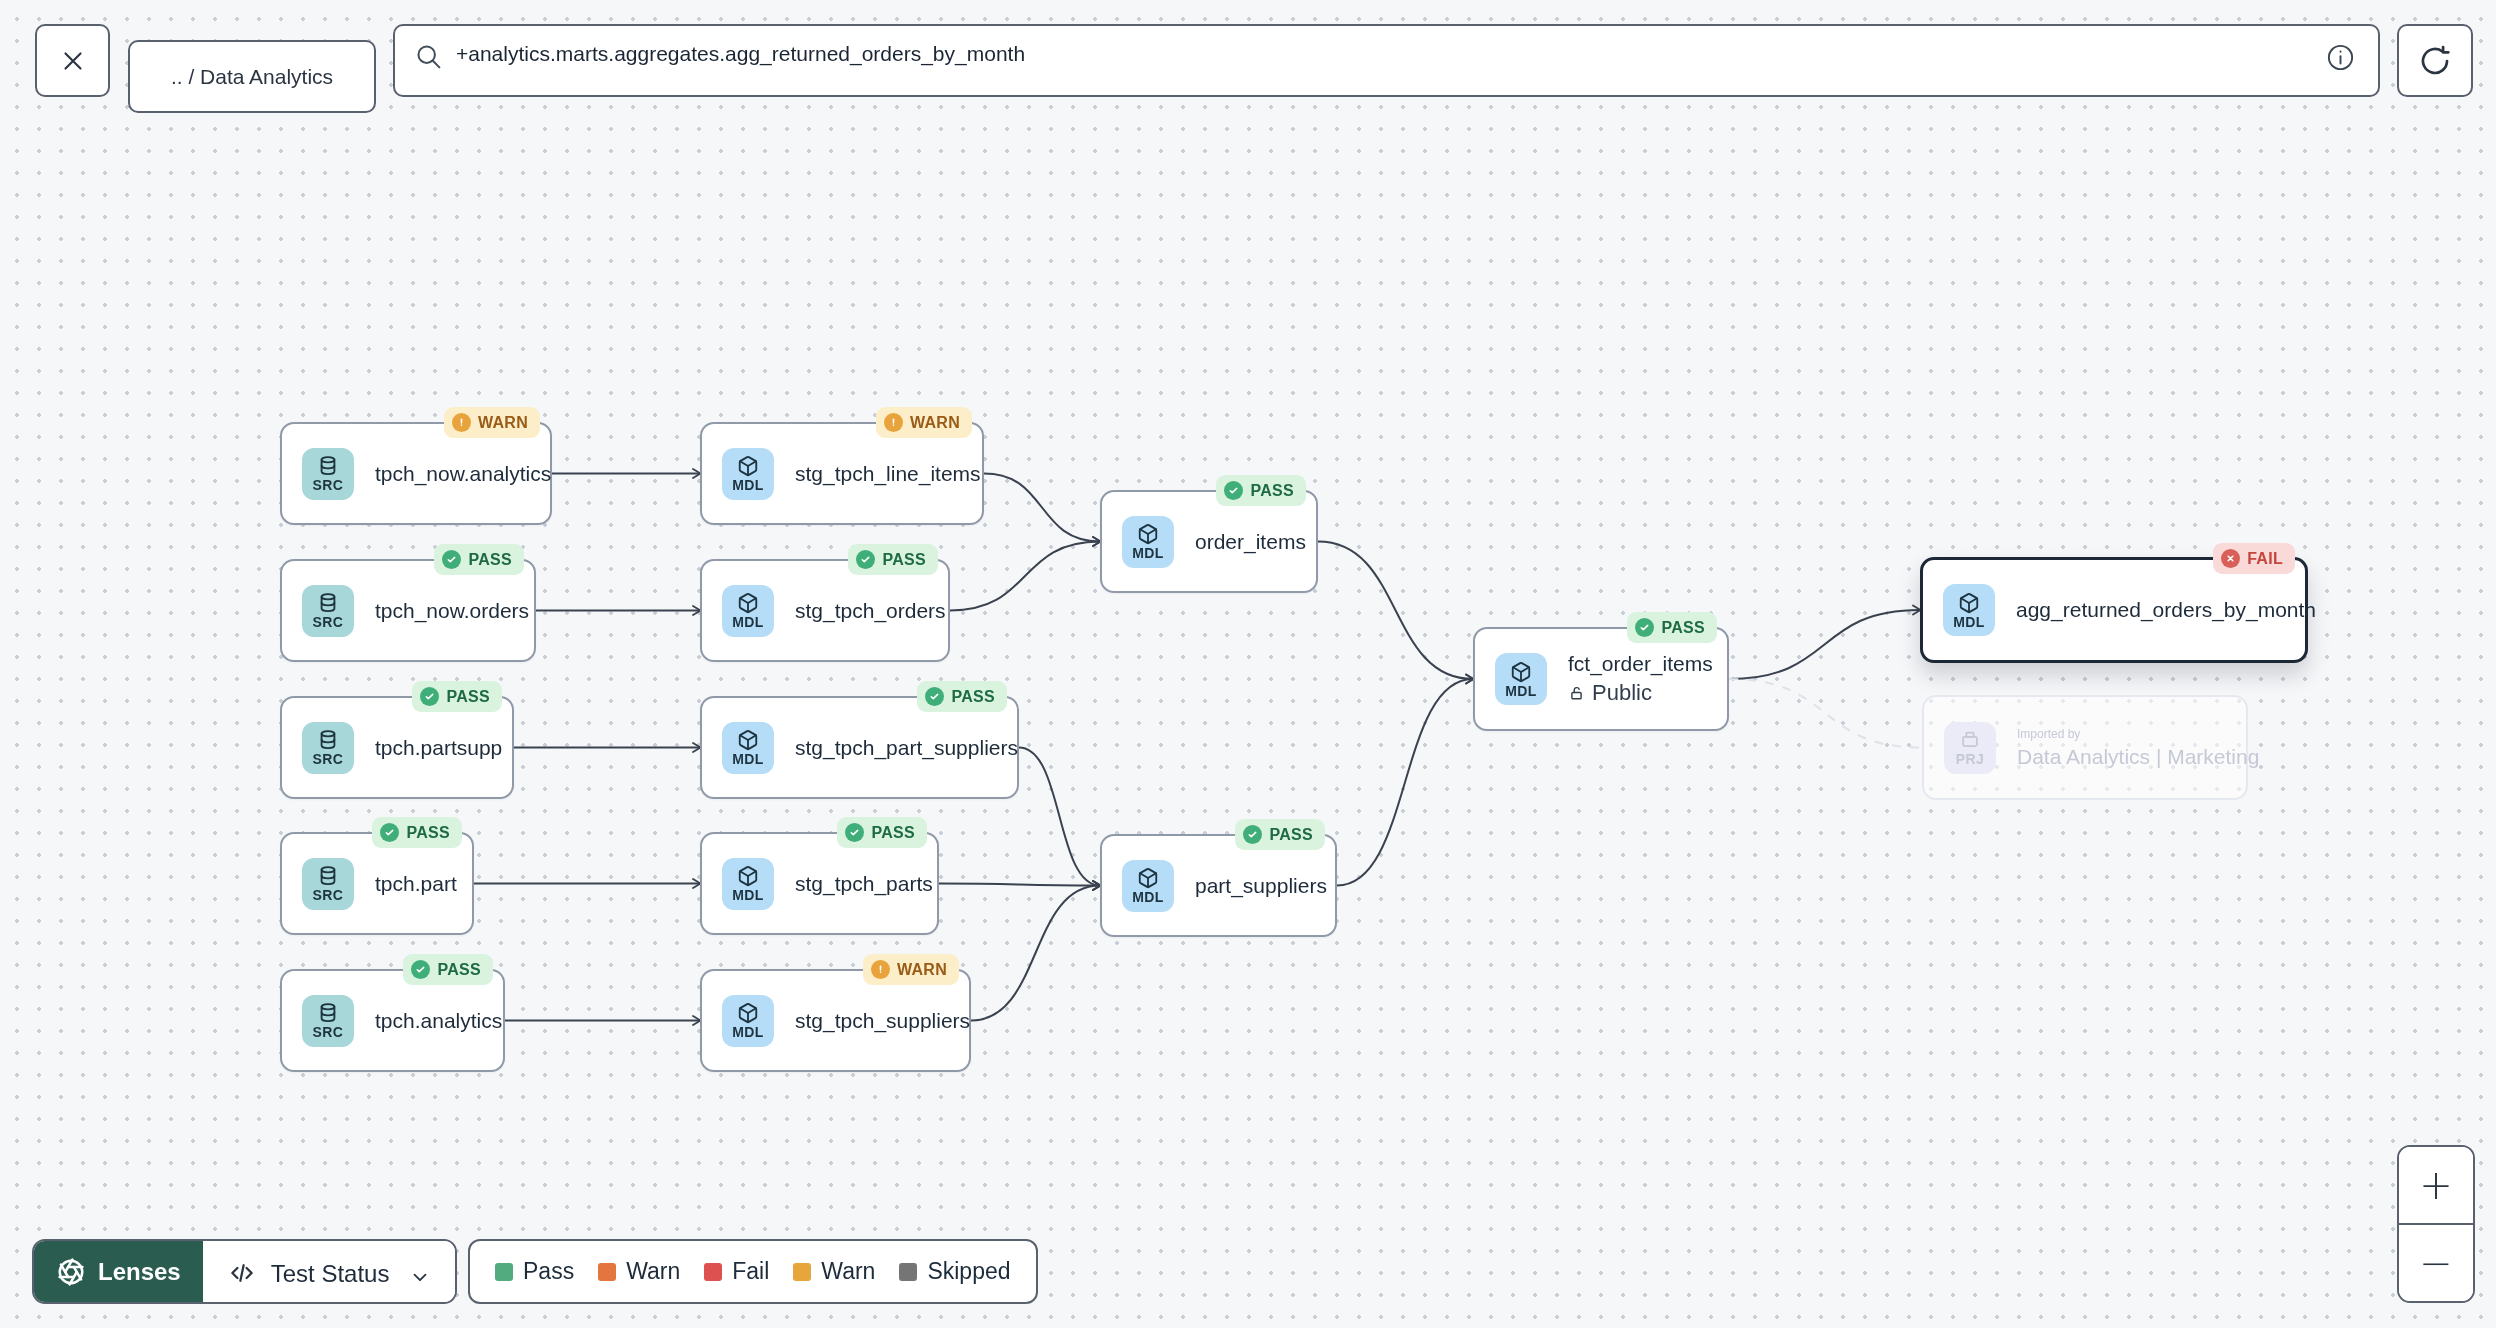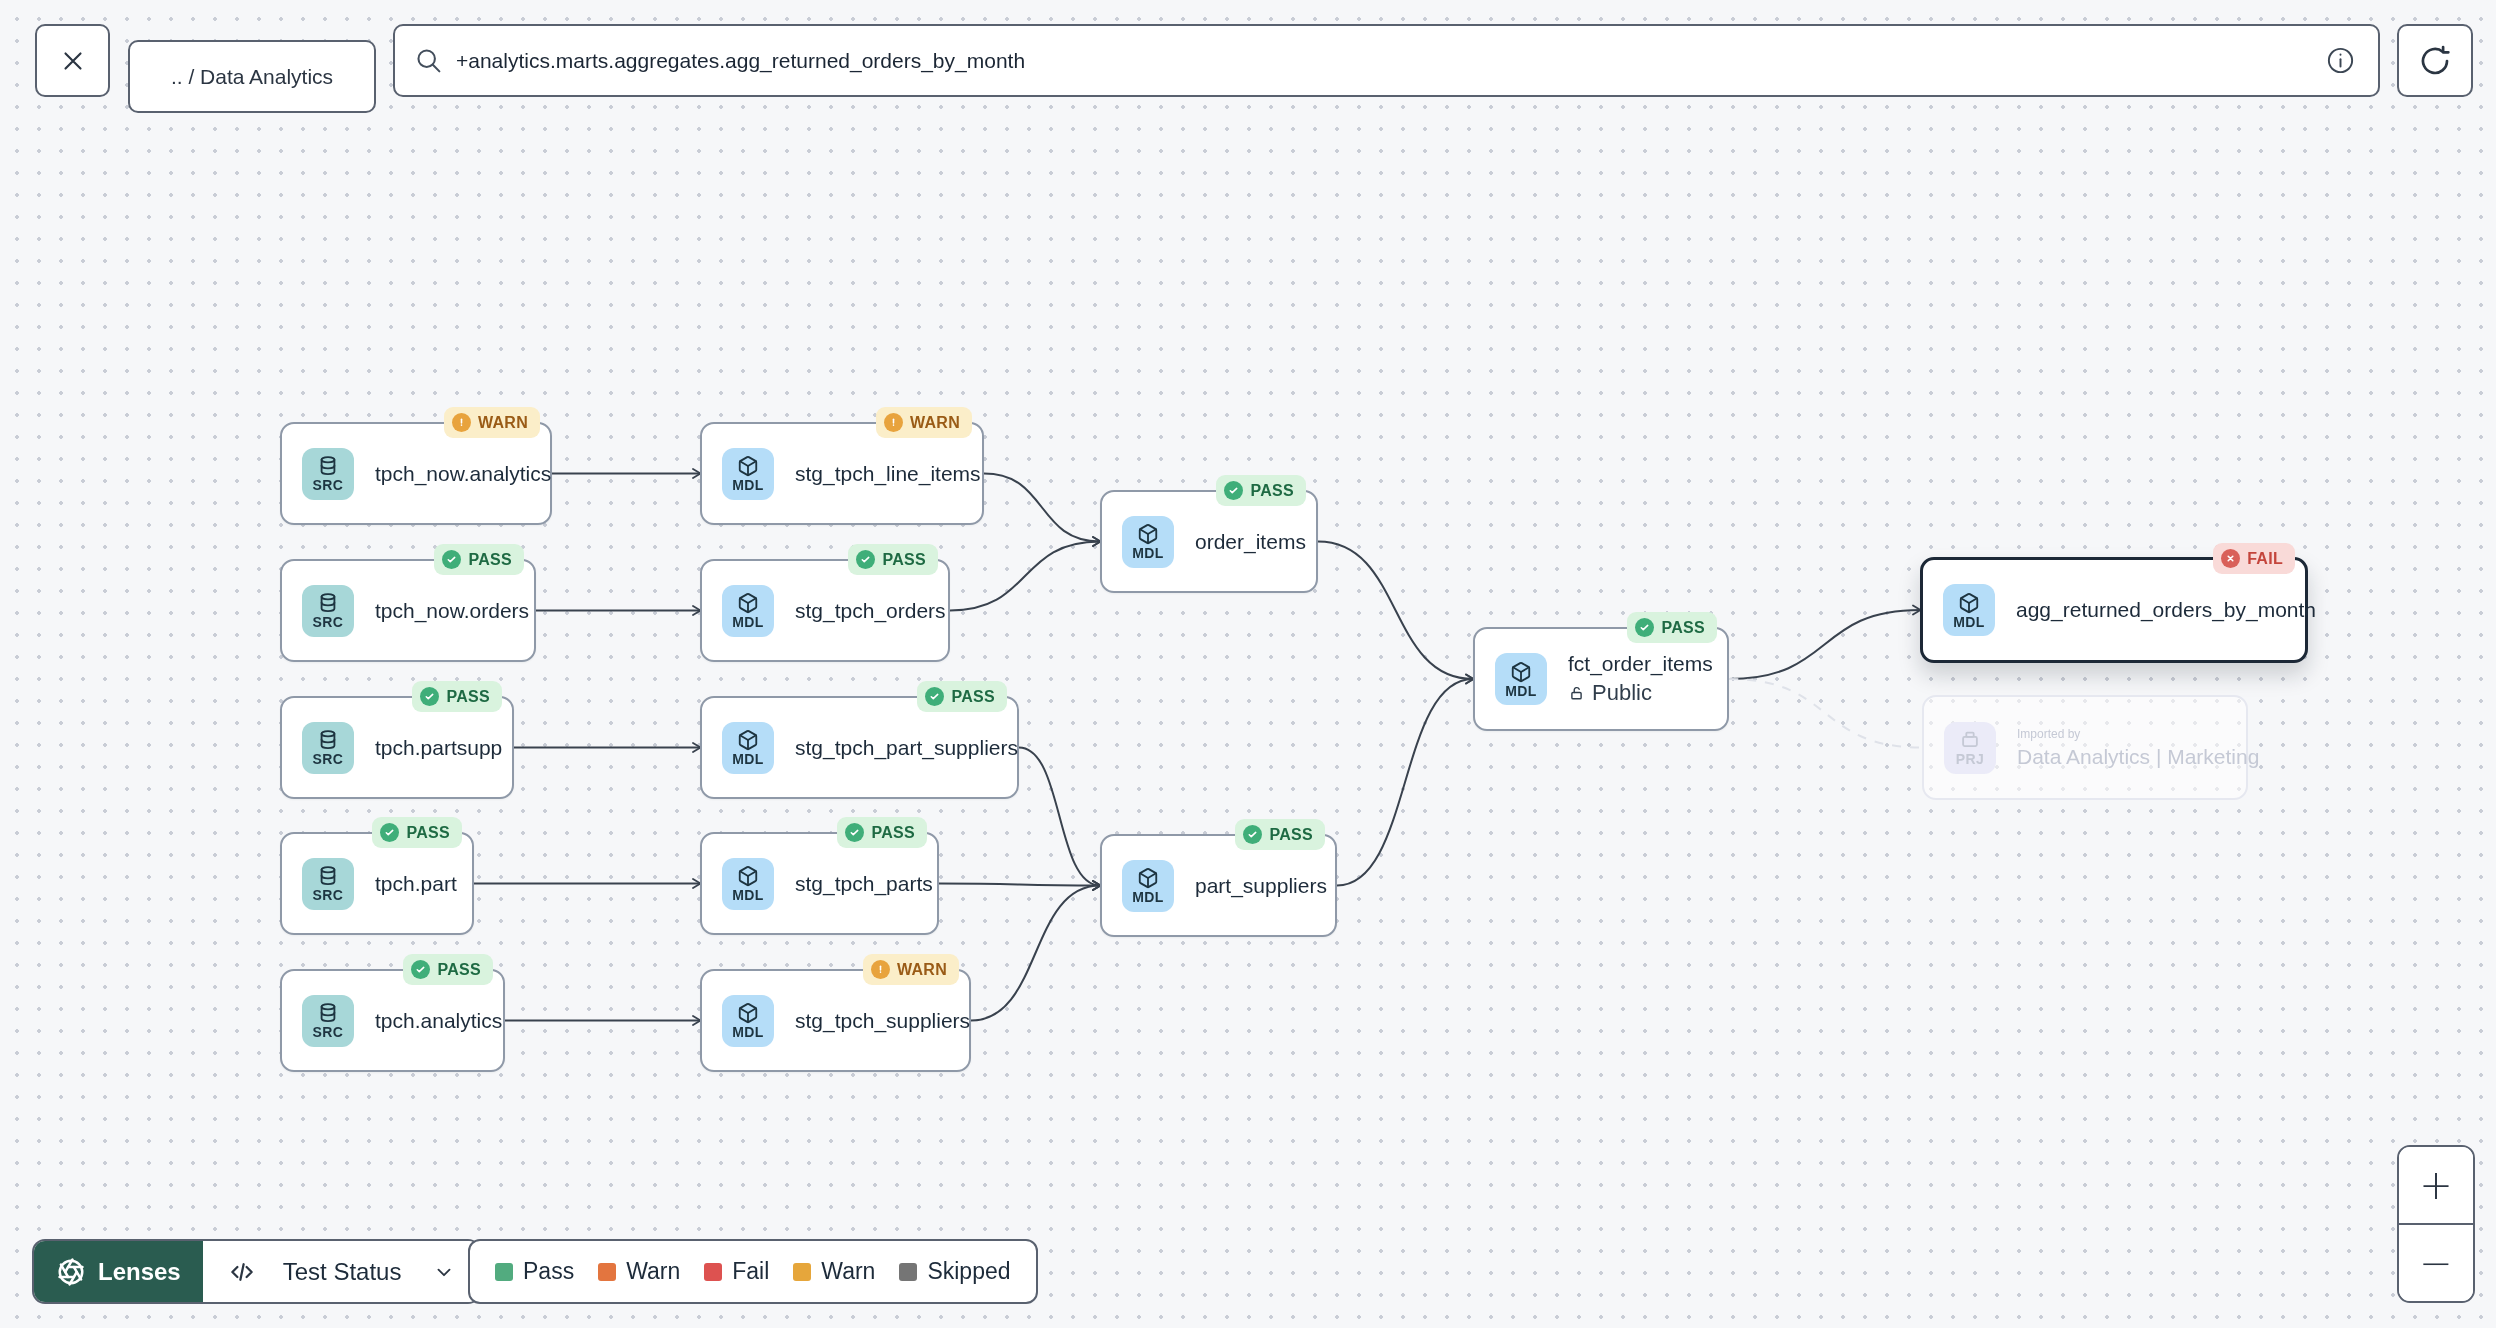--- a/index.html
+++ b/index.html
@@ -60,21 +60,21 @@
   .ic{display:block;}
   .ic g{fill:none; stroke:currentColor; stroke-width:2; stroke-linecap:round; stroke-linejoin:round;}
 
   
   .tb{position:absolute; background:#fff; border:2px solid var(--control-border); border-radius:10px;}
   button.tb{cursor:pointer; display:flex; align-items:center; justify-content:center; color:#2b3542;}
   .tb-close{left:35px; top:24px; width:75px; height:73px;}
   .tb-close .ic{width:30px; height:30px;}
   .tb-close .ic g{stroke-width:1.7;}
   .tb-breadcrumb{left:128px; top:40px; width:248px; height:73px; font-size:21px; color:#1b2634;}
-  .tb-search{left:393px; top:24px; width:1987px; height:73px; display:flex; align-items:center; gap:13px; padding:0 22px 0 19px;}
+  .tb-search{left:393px; top:24px; width:1987px; height:73px; display:flex; align-items:flex-start; gap:13px; padding:16px 22px 0 19px;}
   .tb-search .ic.search{width:29px; height:29px; color:#434e5c;}
   .tb-search .ic.search g{stroke-width:1.7;}
   .tb-search input{
     flex:1; min-width:0; border:none; outline:none; background:transparent;
     font:400 21px "Liberation Sans","DejaVu Sans",sans-serif; color:#1b2634;
   }
   .tb-search .info{margin-left:auto; width:31px; height:31px; color:#3c4754; cursor:pointer;}
   .tb-search .info g{stroke-width:1.5;}
   .tb-refresh{left:2397px; top:24px; width:76px; height:73px;}
   .tb-refresh .ic{width:36px; height:36px;}
@@ -84,21 +84,21 @@
   .lens-group{
     position:absolute; left:32px; top:1239px; height:65px; display:flex;
     border:2px solid var(--control-border); border-radius:13px; overflow:hidden; background:#fff;
   }
   .lenses{
     display:flex; align-items:center; gap:12px; padding:14px 22px; border:none; cursor:pointer;
     background:var(--lenses-bg); color:#fff; font:600 24px "Liberation Sans","DejaVu Sans",sans-serif;
   }
   .lenses .ic{width:30px; height:30px;}
   .lens-select{
-    display:flex; align-items:center; gap:26px; padding:8px 24px; border:none; cursor:pointer;
+    display:flex; align-items:flex-end; gap:14px; padding:14px 24px; border:none; cursor:pointer;
     background:#fff; color:#1d2b3a; font:500 24px "Liberation Sans","DejaVu Sans",sans-serif;
   }
   .lens-select .ic.code{width:30px; height:30px; color:#2b3542;}
   .lens-select .ic.code g{stroke-width:1.8;}
   .lens-select .ic.chev{width:22px; height:22px; color:#2b3542; margin-left:6px;}
   .legend{
     position:absolute; left:468px; top:1239px; height:65px; min-width:481px;
     background:#fff; border:2px solid var(--control-border); border-radius:12px;
     display:flex; align-items:center; gap:24px; padding:0 25px; font-size:23px; color:#1d2b3a;
   }

